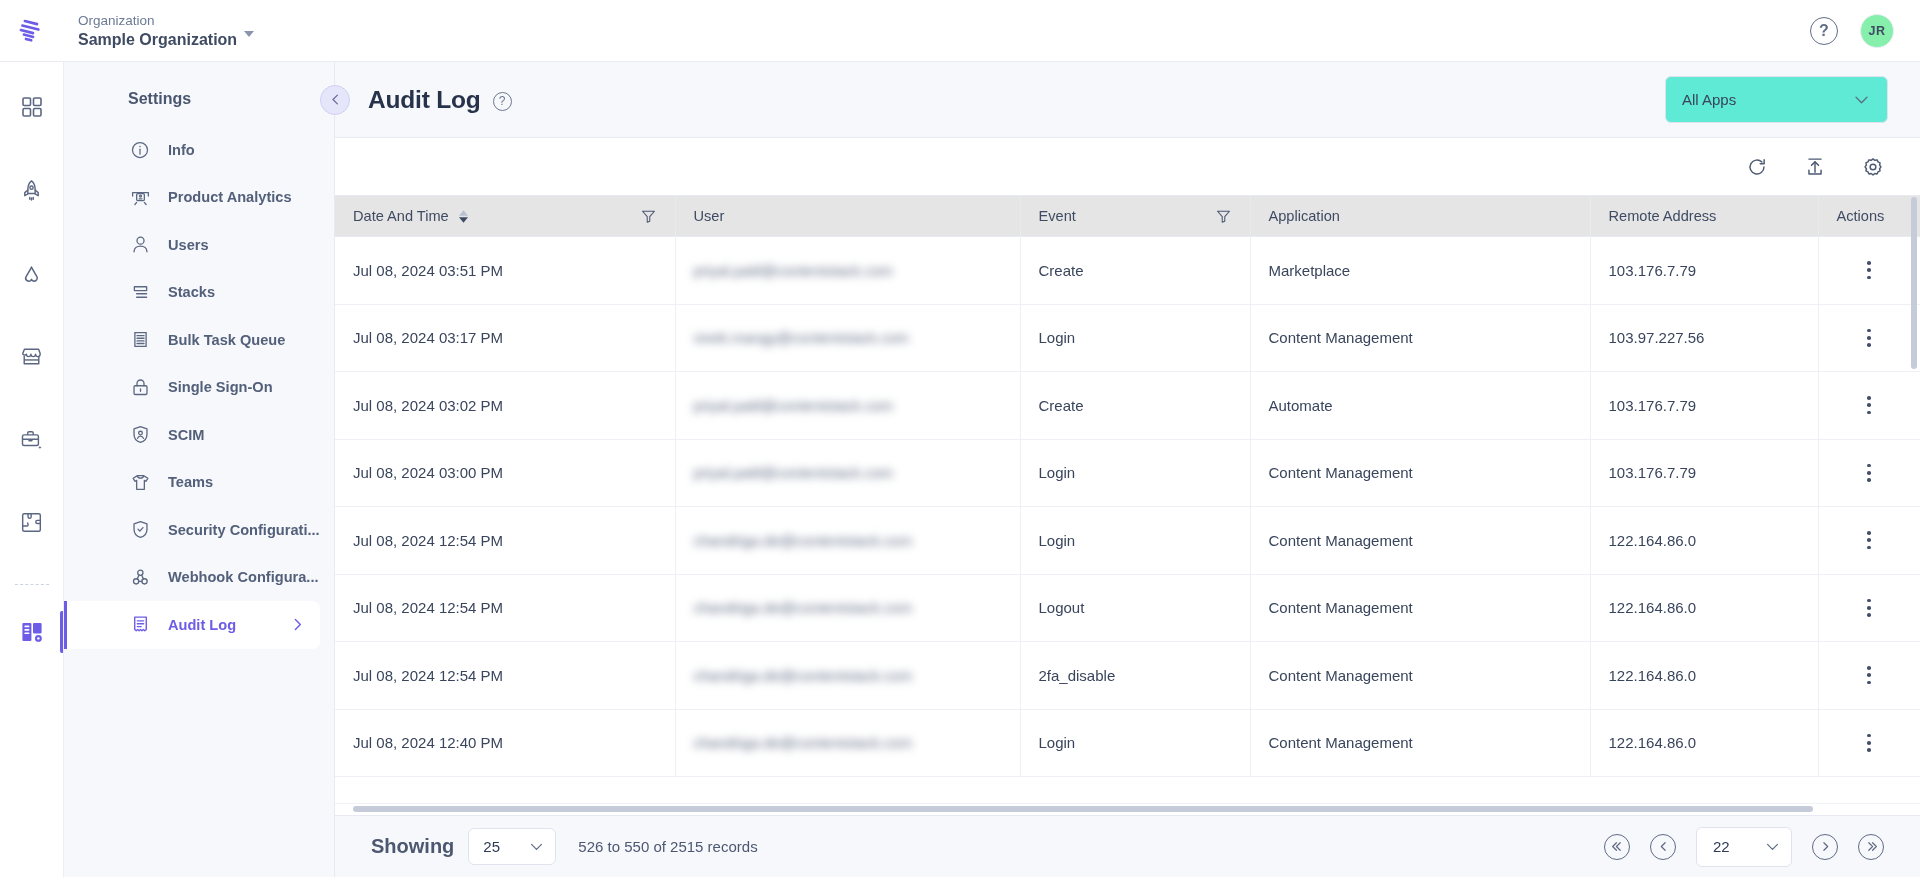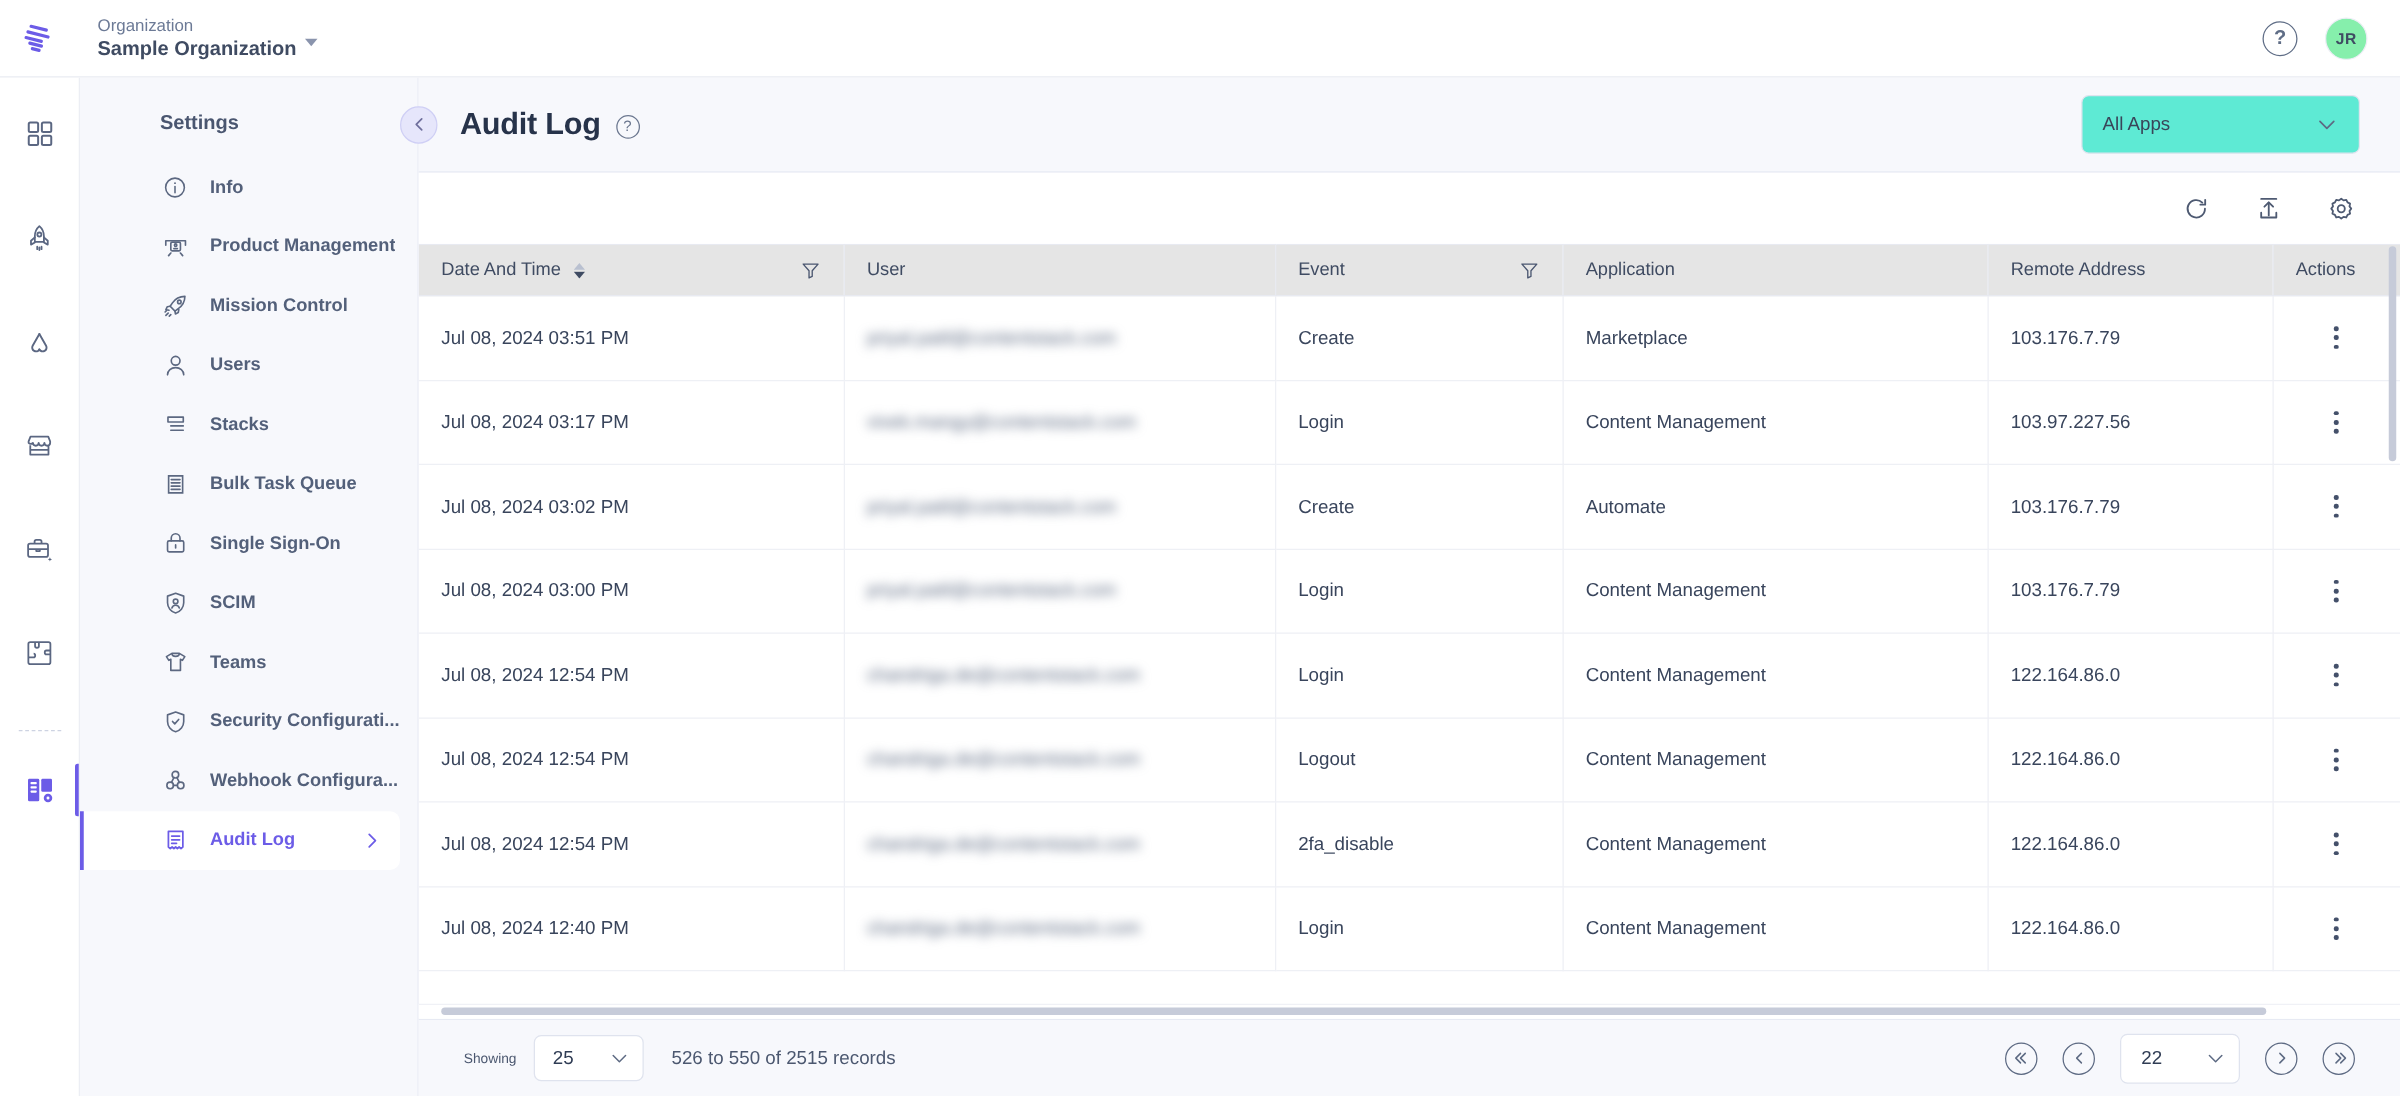--- a/index.html
+++ b/index.html
@@ -201,21 +201,21 @@
   }
 
   
   .footer {
     height: 62px; min-height: 62px;
     background: #f7f8fc;
     border-top: 1px solid #e7eaf3;
     display: flex; align-items: center;
     padding: 0 36px 0 36px;
   }
-  .showing-lbl { font-size: 11px; color: #4c587000; color: #4c5870; }
+  .showing-lbl { font-size: 20px; color: #4c587000; color: #4c5870; font-weight: bold; }
   .size-select {
     width: 88px; height: 37px; margin-left: 14px;
     background: #ffffff; border: 1px solid #dfe3ee; border-radius: 6px;
     display: flex; align-items: center; padding: 0 10px 0 14px;
     font-size: 15px; color: #2f3c54; cursor: pointer;
   }
   .size-select .chev { margin-left: auto; color: #5d6a83; display: flex; }
   .records-lbl { font-size: 15px; color: #4c5870; margin-left: 22px; }
   .pager { margin-left: auto; display: flex; align-items: center; gap: 20px; }
   .pg-btn {
@@ -343,34 +343,23 @@
         <div class="nav-item">
           <span class="nav-ico">
             <svg width="21" height="21" viewBox="0 0 24 24" fill="none" stroke="currentColor" stroke-width="1.5" stroke-linecap="round" stroke-linejoin="round">
               <path d="M3 6.4v4M21 6.4v4M3 6.4h18"></path>
               <rect x="7.6" y="7.6" width="8.8" height="8" rx="1.2"></rect>
               <circle cx="12" cy="10.4" r="1.1"></circle>
                 <path d="M10.4 13.6h3.2"></path>
               <path d="M7.6 17.6l-2 2.4M16.4 17.6l2 2.4"></path>
             </svg>
           </span>
-          <span class="nav-lbl">Product Management</span>
-        </div>
-
-        <div class="nav-item">
-          <span class="nav-ico">
-            <svg width="21" height="21" viewBox="0 0 24 24" fill="none" stroke="currentColor" stroke-width="1.5" stroke-linecap="round" stroke-linejoin="round">
-              <path d="M20.5 3.5c-5 0-9 2.4-11.4 6L7 12.6l4.4 4.4 3-2.2c3.6-2.4 6-6.4 6.1-11.3z"></path>
-              <circle cx="15.4" cy="8.6" r="1.6"></circle>
-              <path d="M7 12.6L4.4 13l-1.3 2.6 2.8.6M11.4 17l.4 2.6 2.6-1.3.5-2.7"></path>
-              <path d="M5.2 18.8l-2.1 2.1M7.6 20.2l-1.4 1.4M3.8 16.4l-1.4 1.4"></path>
-            </svg>
-          </span>
-          <span class="nav-lbl">Mission Control</span>
-        </div>
+          <span class="nav-lbl">Product Analytics</span>
+        </div>
+
 
         <div class="nav-item">
           <span class="nav-ico">
             <svg width="21" height="21" viewBox="0 0 24 24" fill="none" stroke="currentColor" stroke-width="1.5" stroke-linecap="round">
               <circle cx="12" cy="7.6" r="4"></circle>
                 <path d="M4.6 20.4c0-4.1 3.3-6.6 7.4-6.6s7.4 2.5 7.4 6.6"></path>
             </svg>
           </span>
           <span class="nav-lbl">Users</span>
         </div>

